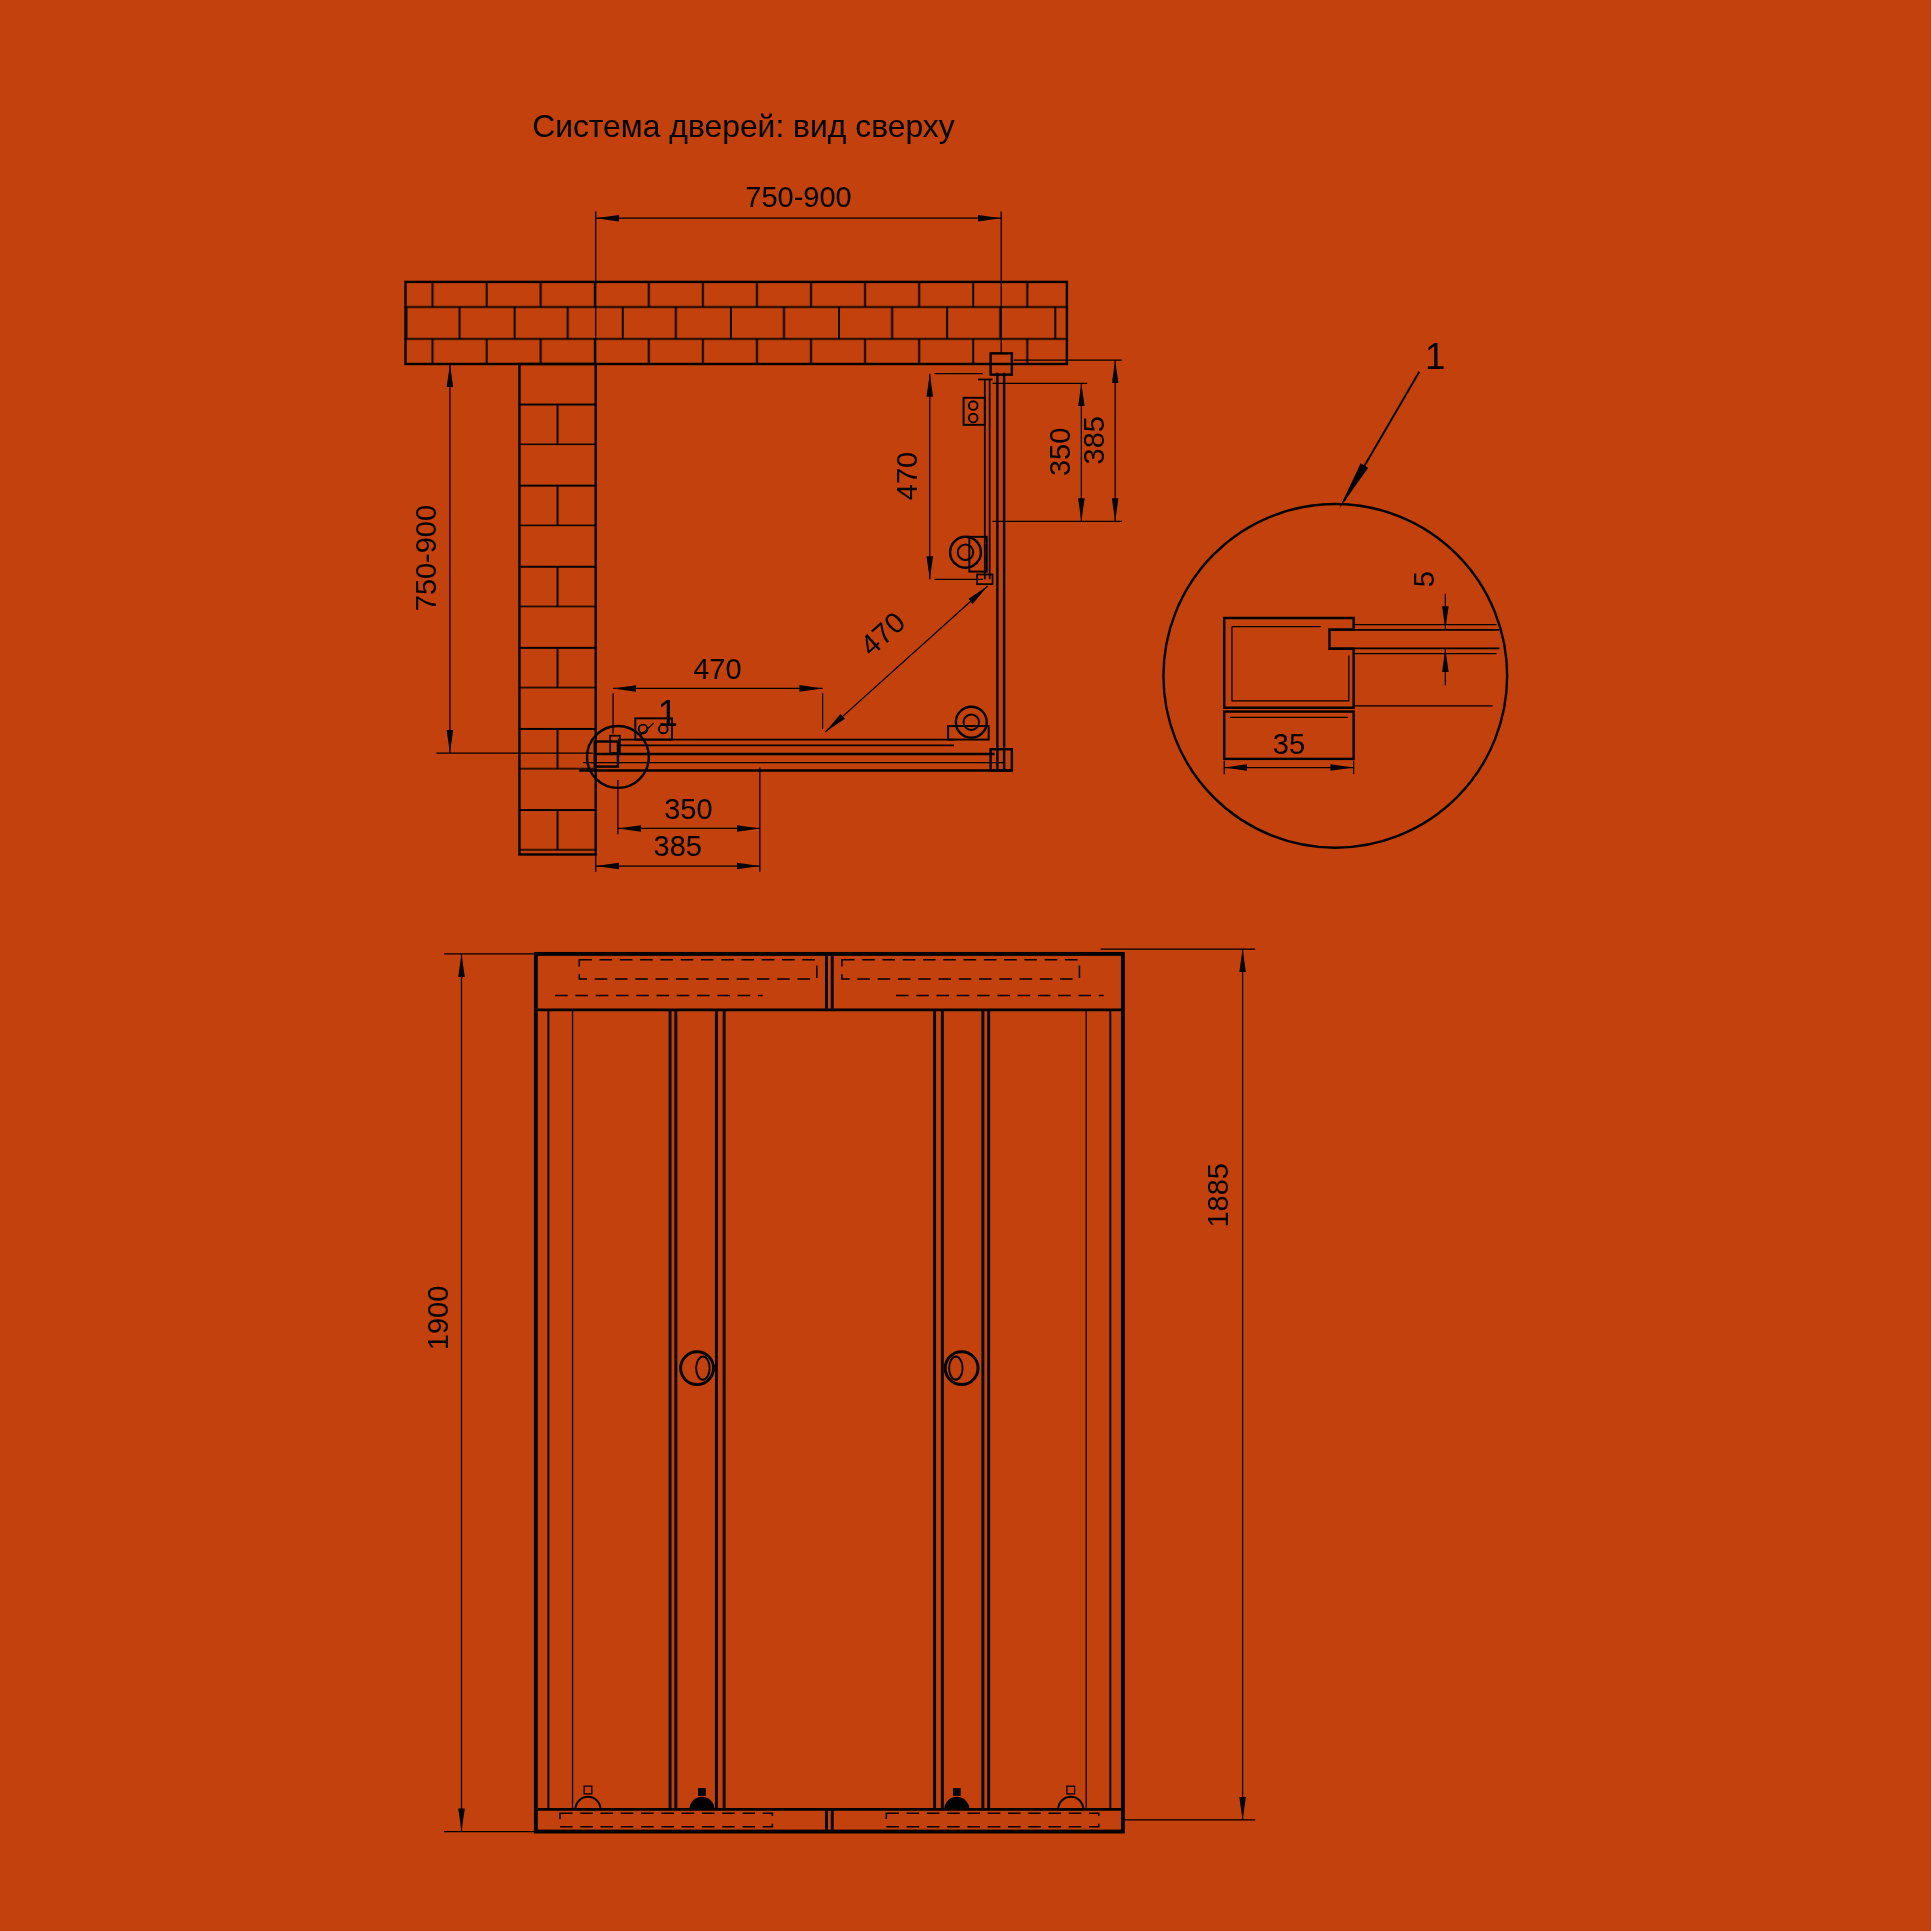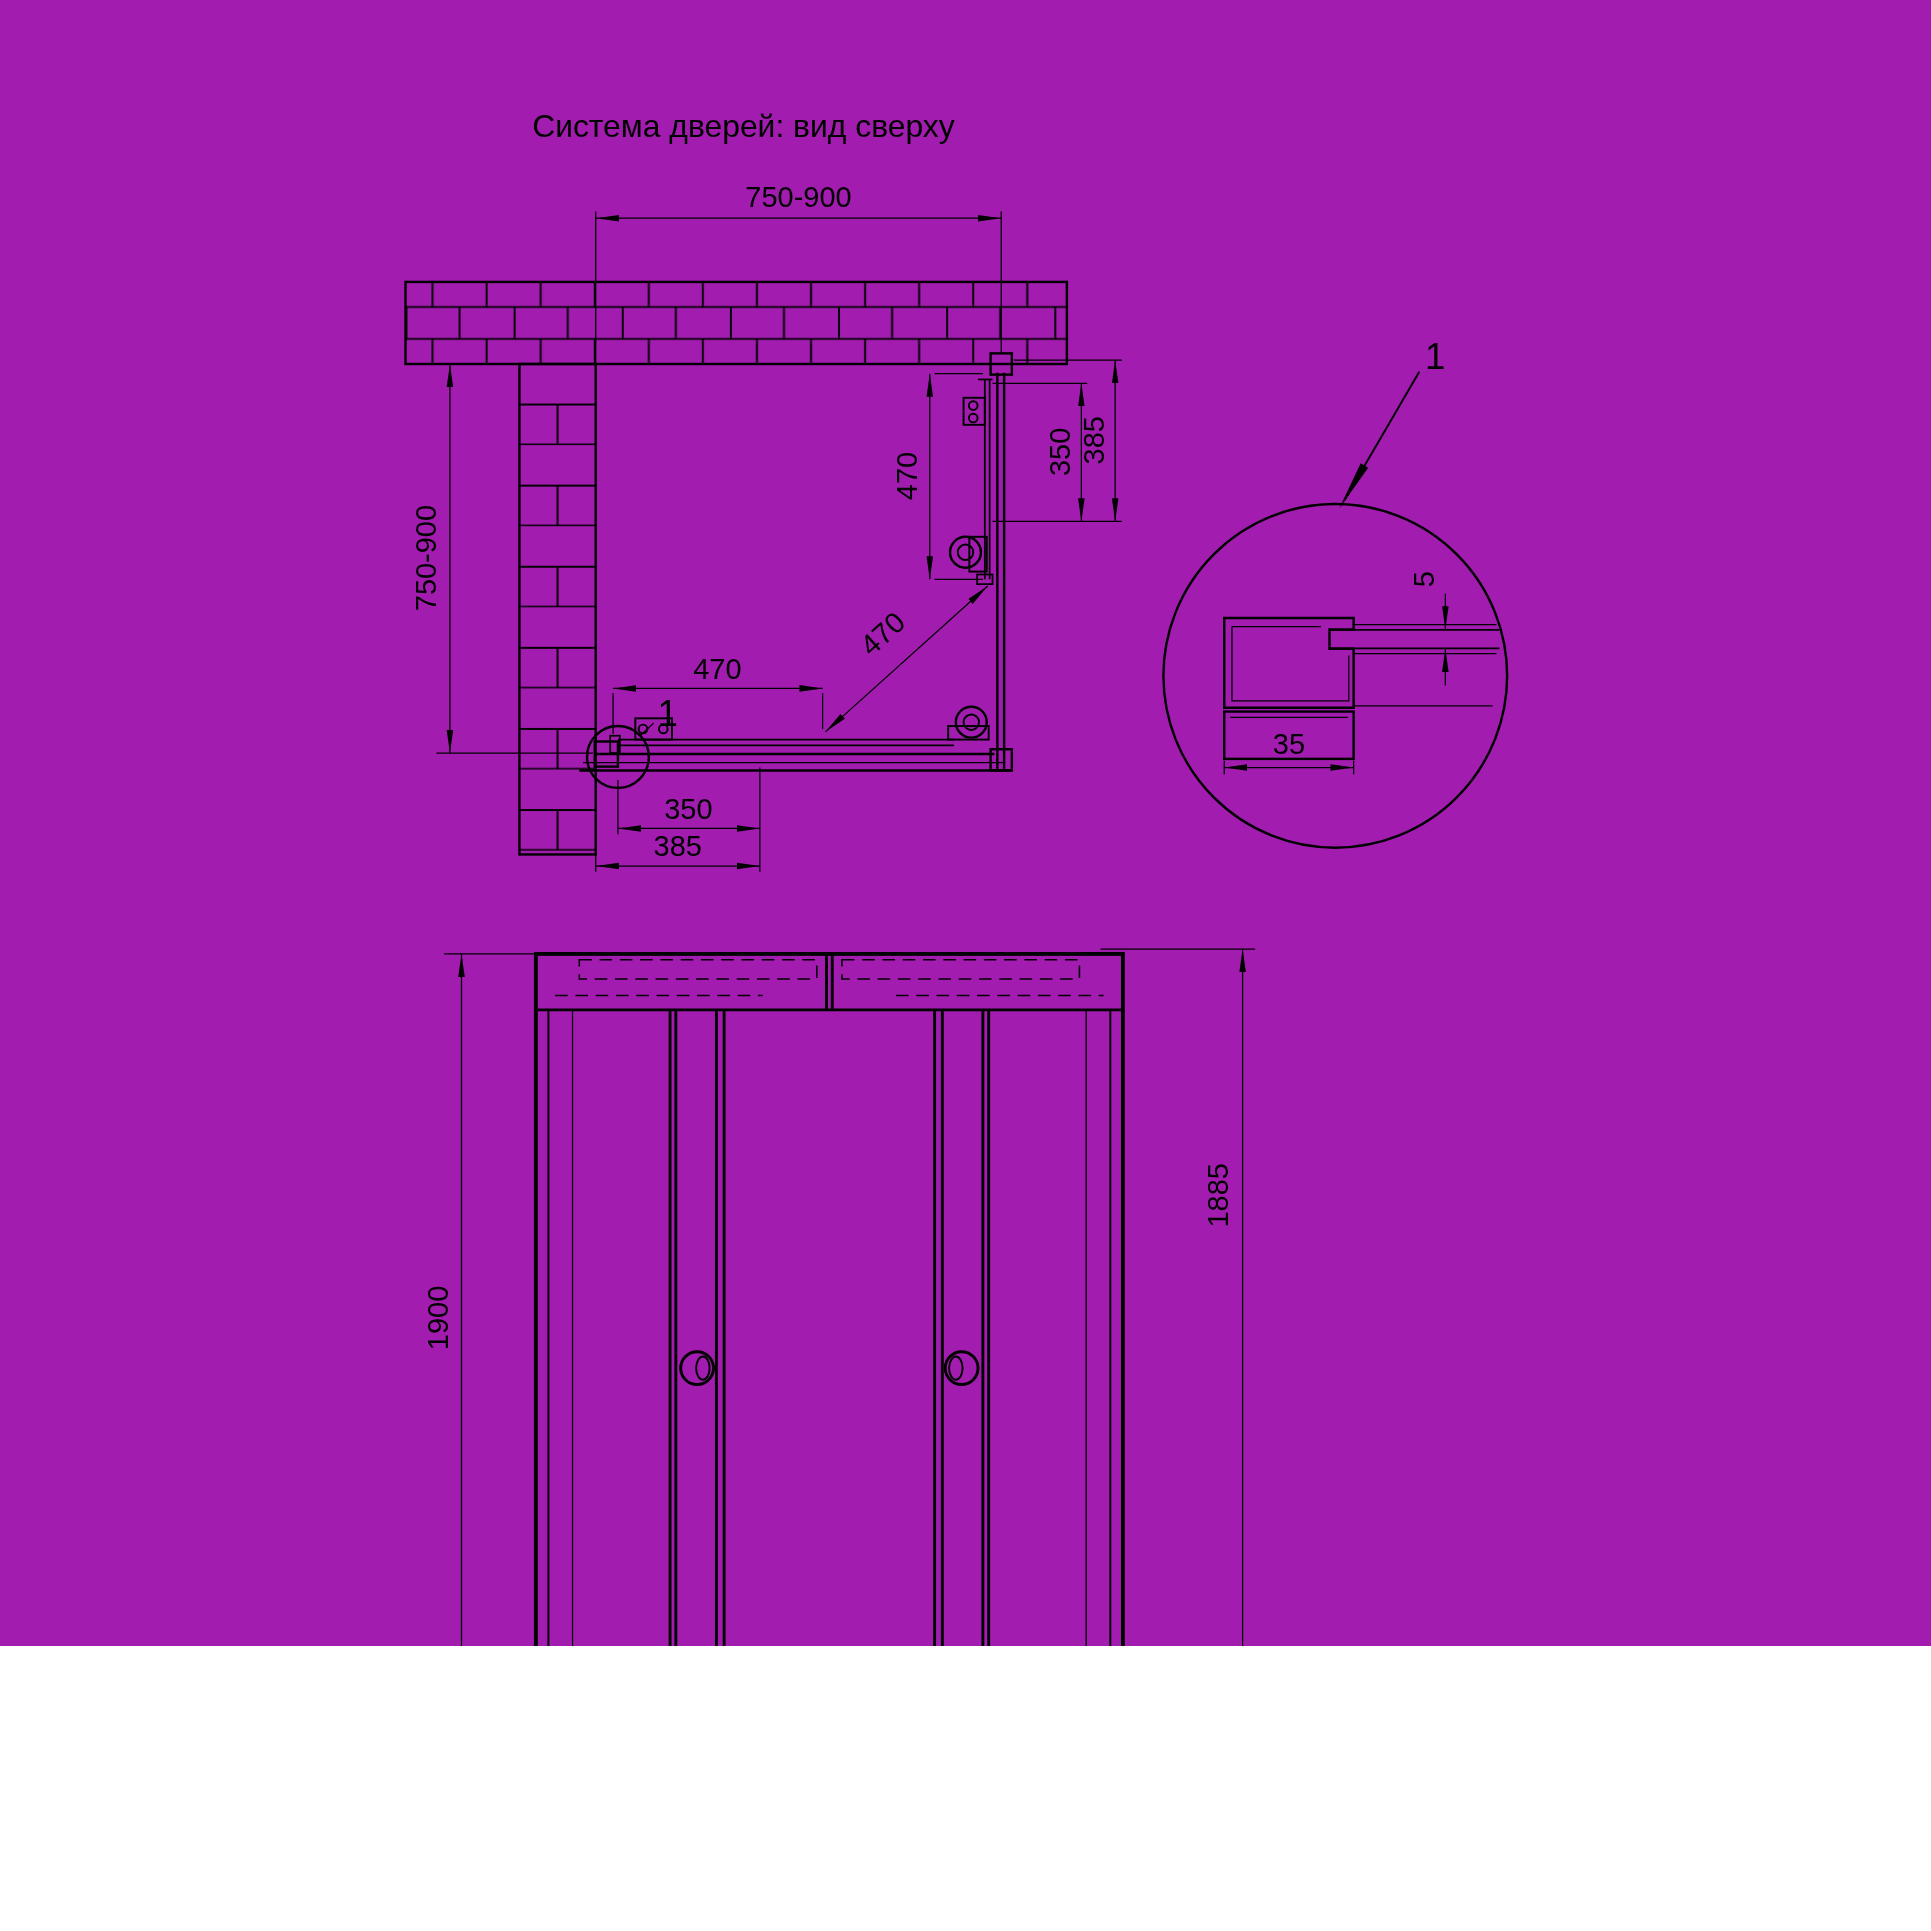--- a/index.html
+++ b/index.html
@@ -1,16 +1,16 @@
 <!DOCTYPE html>
 <html><head>
 <meta charset="utf-8">
 <style>
   html,body{margin:0;padding:0;background:#ffffff;width:1931px;height:1931px;}
-  #stage{position:relative;width:1931px;height:1646px;background:#a21caf;overflow:hidden;}
+  #stage{position:relative;width:1931px;height:1931px;background:#c2410c;overflow:hidden;}
   svg{position:absolute;left:0;top:0;}
   text{font-family:"Liberation Sans", sans-serif;fill:#000;}
   .dimtxt{font-size:30px;}
   .marktxt{font-size:38px;}
   .titletxt{font-size:33px;}
   .ln{stroke:#000;fill:none;}
   .w25{stroke-width:2.5;}
   .w4{stroke-width:4;}
   .w3{stroke-width:3;}
   .w2{stroke-width:2;}

